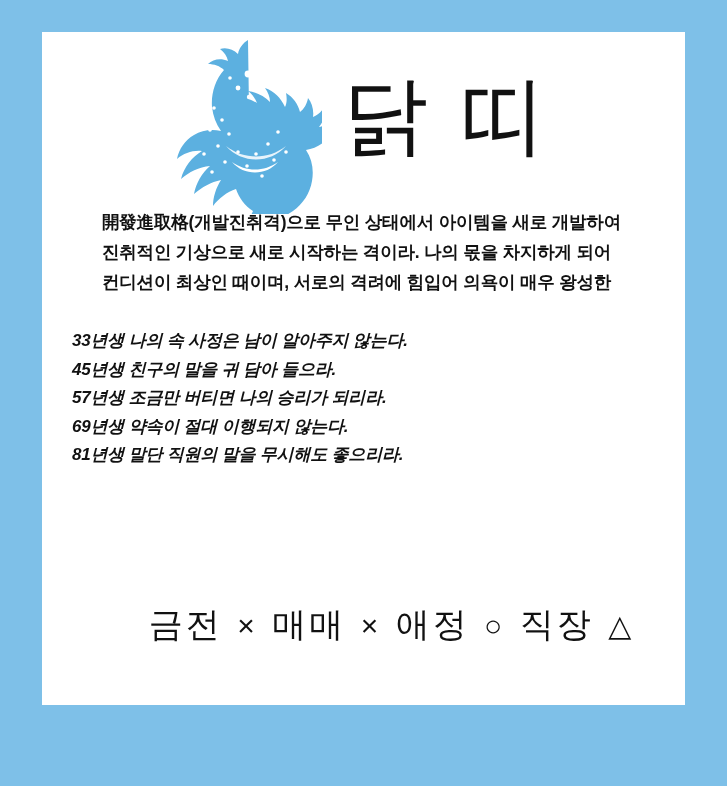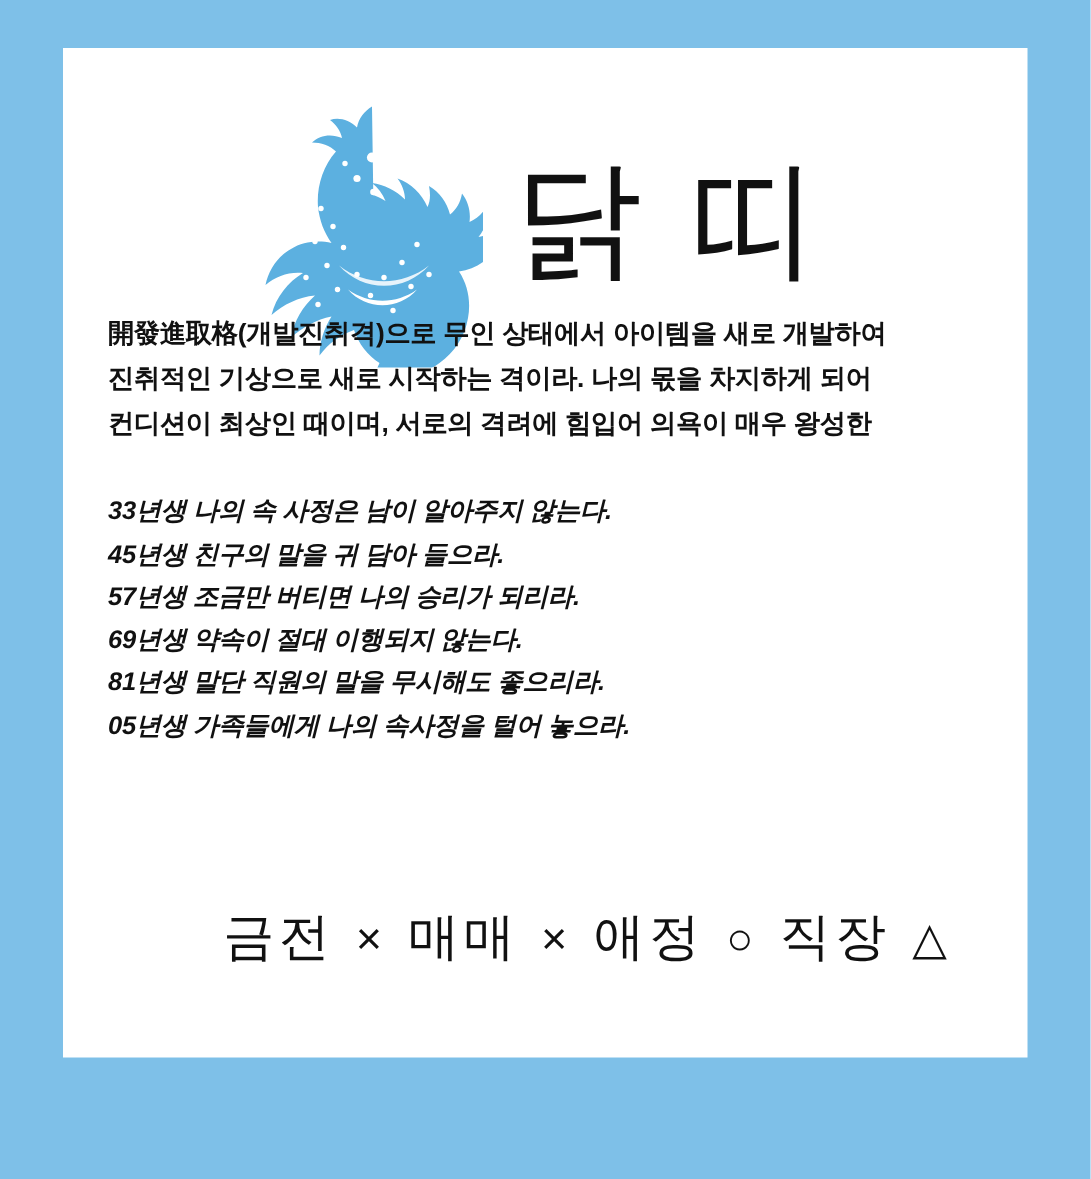--- a/index.html
+++ b/index.html
@@ -17,21 +17,20 @@
     position: absolute;
     left: 42px;
     top: 32px;
     width: 643px;
     height: 673px;
     background: #ffffff;
   }
   .header {
     position: relative;
     height: 185px;
-    margin-top: 31px;
   }
   .rooster {
     position: absolute;
     left: 110px;
     top: 2px;
     width: 170px;
     height: 180px;
   }
   .zodiac-title {
     position: absolute;
@@ -50,20 +49,21 @@
     left: 30px;
     top: 175px;
     width: 596px;
   }
   .para {
     font-size: 17.5px;
     line-height: 30px;
     font-weight: bold;
     color: #111111;
     letter-spacing: -0.2px;
+    margin-left: 30px;
   }
   .para .ln {
     display: block;
     white-space: nowrap;
   }
   .para .ln.indent {
     padding-left: 5px;
   }
   .fortune-list {
     margin-top: 30px;
@@ -144,21 +144,20 @@
       <span class="ln">진취적인 기상으로 새로 시작하는 격이라. 나의 몫을 차지하게 되어</span>
       <span class="ln">컨디션이 최상인 때이며, 서로의  격려에 힘입어 의욕이 매우 왕성한</span>
     </div>
 
     <div class="fortune-list">
       <span class="fortune-line"><span>33년생</span> <span>나의 속 사정은 남이 알아주지 않는다.</span></span>
       <span class="fortune-line"><span>45년생</span> <span>친구의 말을 귀 담아 들으라.</span></span>
       <span class="fortune-line"><span>57년생</span> <span>조금만 버티면 나의 승리가 되리라.</span></span>
       <span class="fortune-line"><span>69년생</span> <span>약속이 절대 이행되지 않는다.</span></span>
       <span class="fortune-line"><span>81년생</span> <span>말단 직원의 말을 무시해도 좋으리라.</span></span>
-      <span class="fortune-line"><span>05년생</span> <span>가족들에게 나의 속사정을 털어 놓으라.</span></span>
     </div>
 
   </div>
 
   <div class="summary">
     <span>금전</span>
     <span class="sym">×</span>
     <span>매매</span>
     <span class="sym">×</span>
     <span>애정</span>

